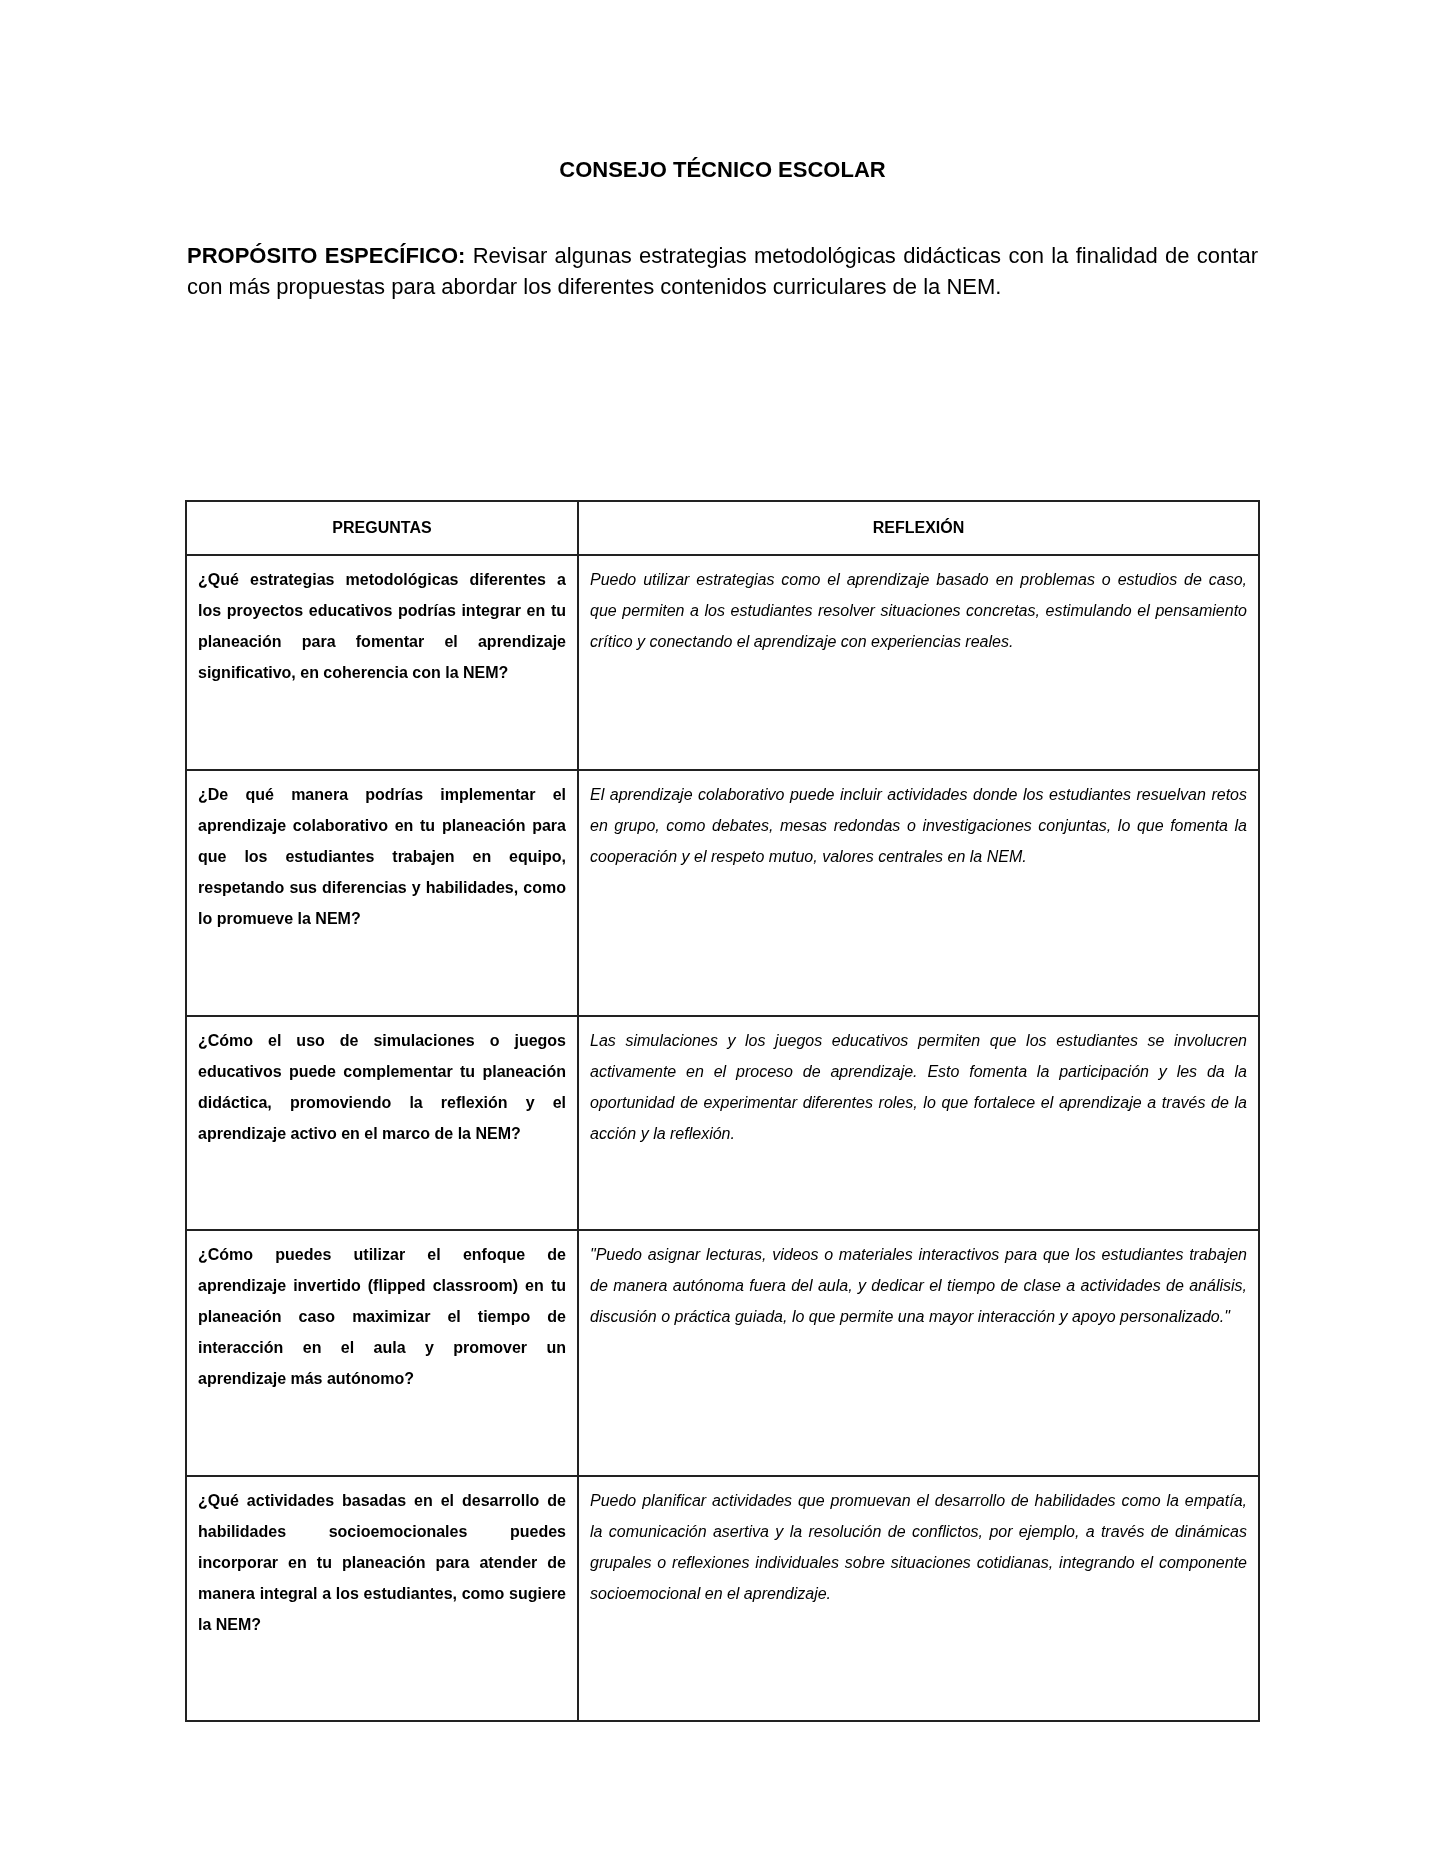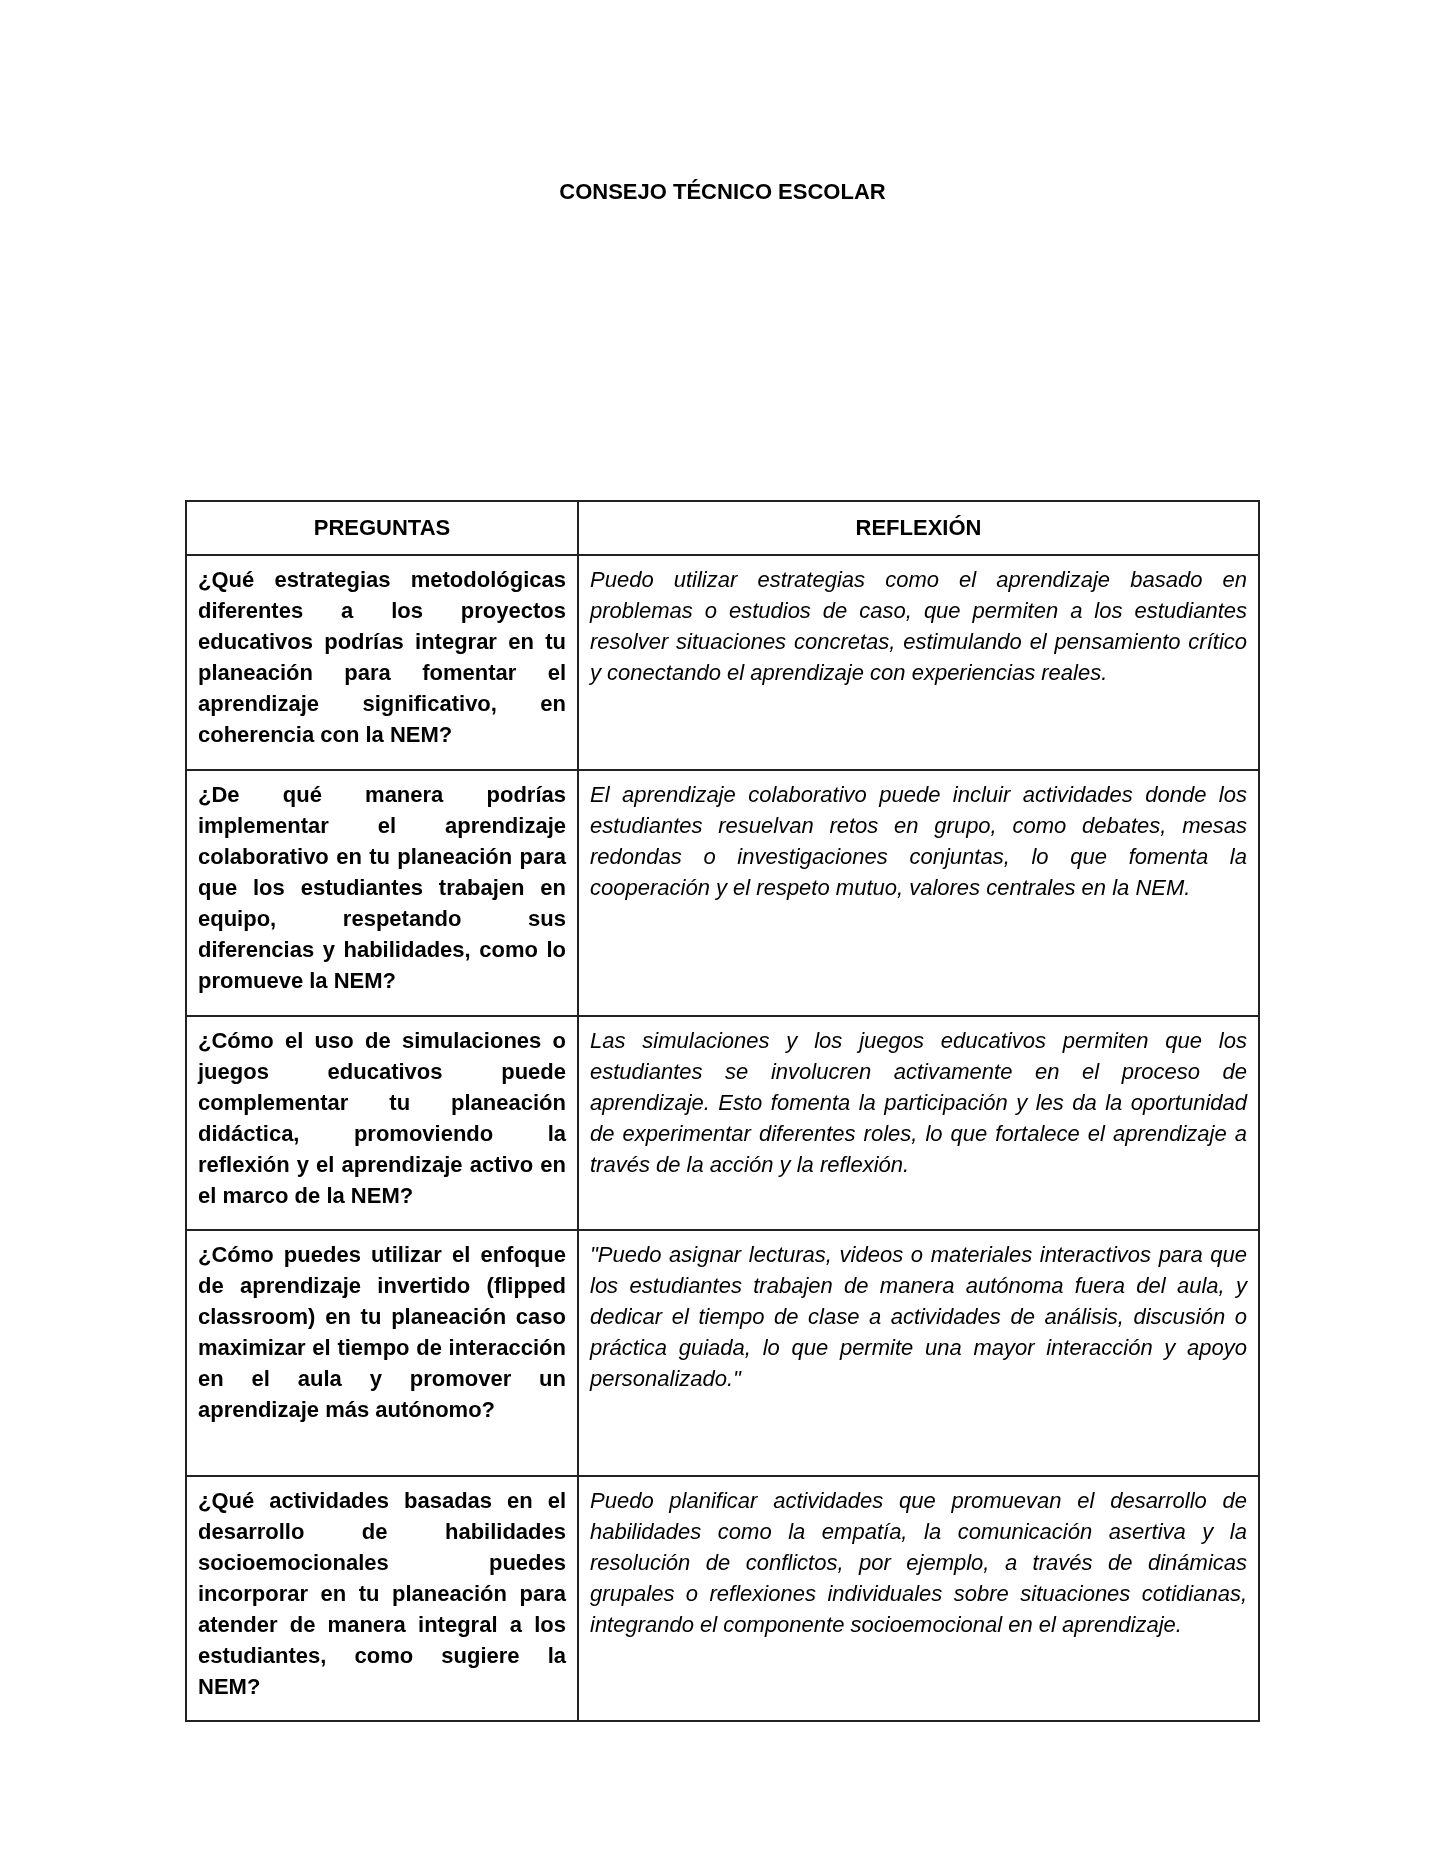--- a/index.html
+++ b/index.html
@@ -1,50 +1,51 @@
 <!DOCTYPE html>
 <html><head>
 <meta charset="utf-8">
 <style>
   html, body { margin:0; padding:0; background:#ffffff; }
   body { width:1445px; height:1870px; position:relative; overflow:hidden;
          font-family:"Liberation Sans", sans-serif; color:#000; }
   .page { position:absolute; left:0; top:0; width:1445px; height:1870px; }
   .title { position:absolute; left:187px; width:1071px; text-align:center;
-           font-weight:bold; font-size:22px; line-height:31px; white-space:nowrap;margin-top:22px; }
+           font-weight:bold; font-size:22px; line-height:31px; white-space:nowrap; }
   .t1 { top:154px; }
   .t2 { top:185px; }
   .para { position:absolute; left:187px; width:1071px; font-size:22px; line-height:31px;
           text-align:justify; }
   .para b { font-weight:bold; }
   .p1 { top:240px; }
   .p2 { top:334px; }
   .sec-head { position:absolute; left:187px; width:1071px; top:467px; text-align:center;
               font-weight:bold; font-size:22px; line-height:31px; white-space:nowrap; }
   table.qa { position:absolute; left:185px; top:500px; width:1073px; border-collapse:collapse;
              table-layout:fixed; }
-  table.qa td, table.qa th { border:2px solid #222; vertical-align:top; font-size:22px;
+  table.qa td, table.qa th { border:2px solid #222; vertical-align:top; font-size:16px;
              line-height:31px; padding:8px 11px 0 11px; }
   table.qa th { font-weight:bold; text-align:center; height:42px; padding-top:10px; vertical-align:top; }
   col.c1 { width:392px; }
   col.c2 { width:681px; }
   td.q { font-weight:bold; text-align:justify; text-align-last:left; }
   td.a { font-style:italic; text-align:justify; text-align-last:left;margin-left:18px; }
   tr.r1 td { height:205px; }
   tr.r2 td { height:236px; }
   tr.r3 td { height:204px;border-radius:9px; }
   tr.r4 td { height:236px; }
   tr.r5 td { height:235px; }
 </style>
 </head>
 <body>
 
 <div class="page">
   <div class="title t1">CONSEJO TÉCNICO ESCOLAR</div>
 
+  <div class="para p1"><b>PROPÓSITO ESPECÍFICO:</b><span> Revisar algunas estrategias metodológicas didácticas con la finalidad de contar con más propuestas para abordar los diferentes contenidos curriculares de la NEM.</span></div>
 
 
 
   <table class="qa">
     <colgroup>
         <col class="c1">
         <col class="c2">
       </colgroup>
     <thead>
       <tr>

